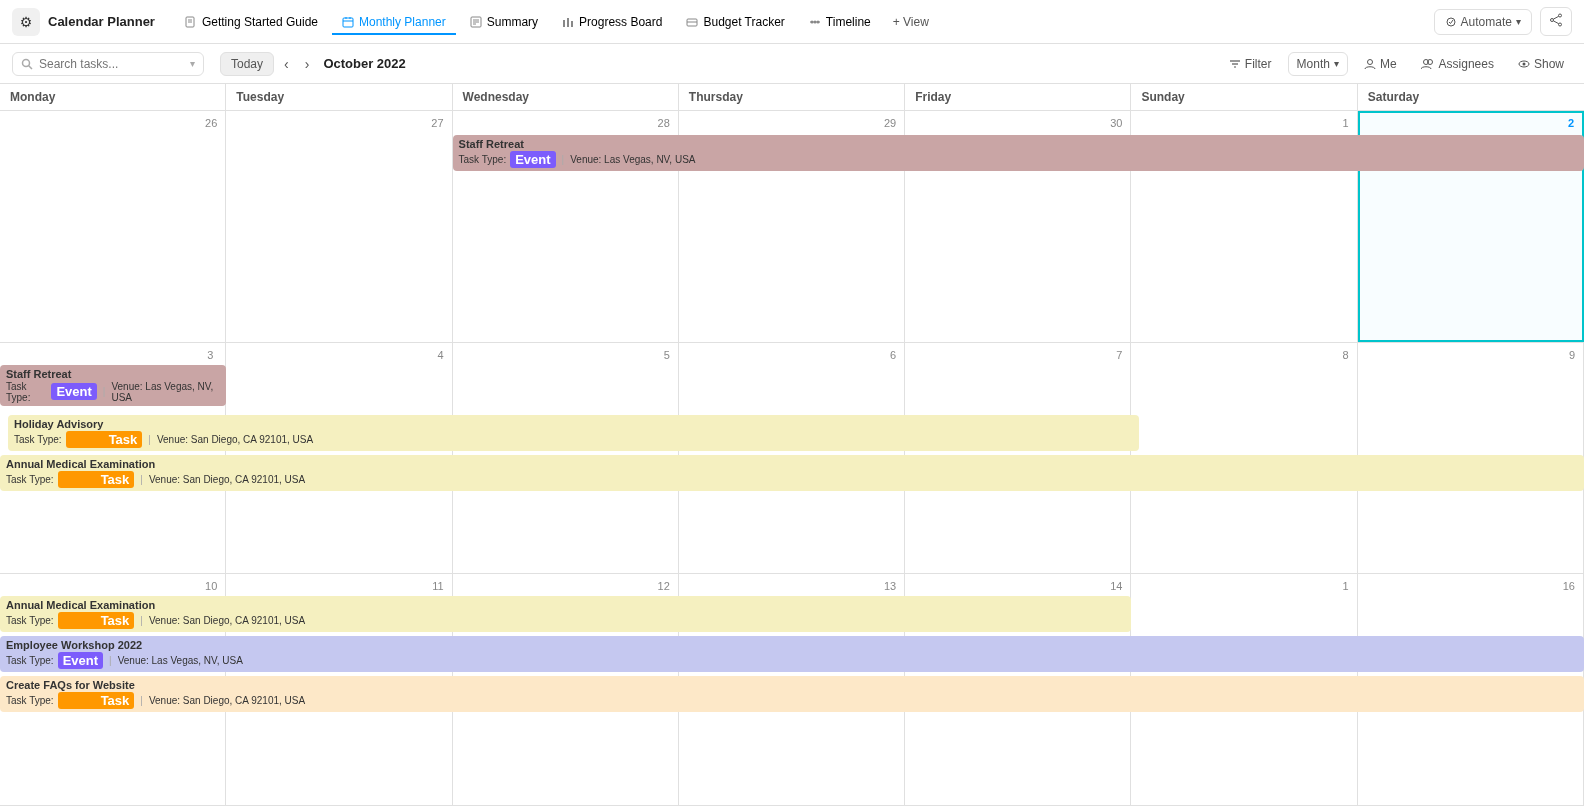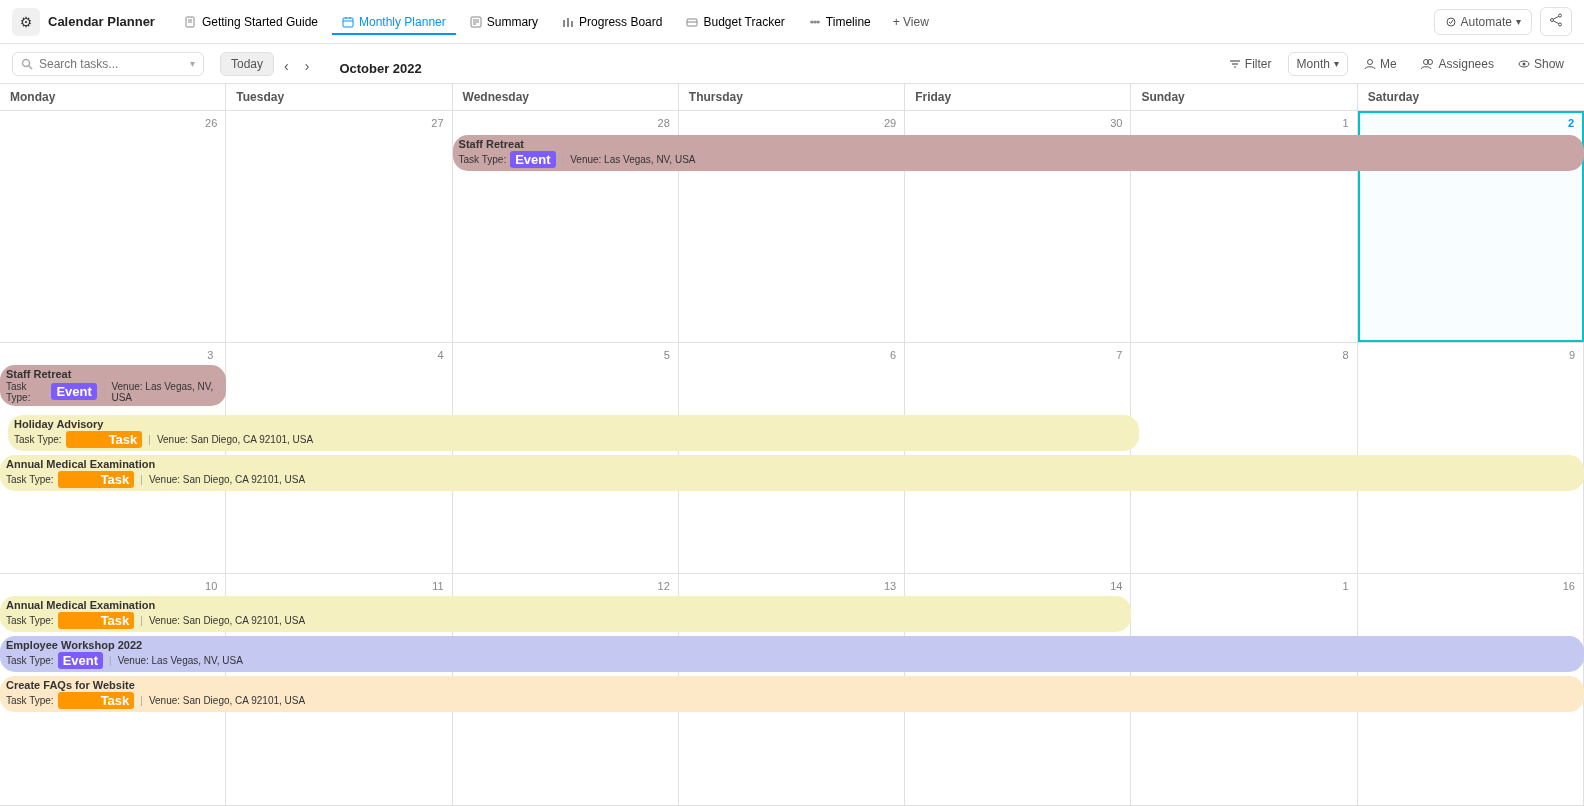--- a/index.html
+++ b/index.html
@@ -26,23 +26,23 @@
     
     .toolbar {
       display: flex; align-items: center; height: 40px; padding: 0 12px; border-bottom: 1px solid #e0e0e0;
       gap: 8px; background: #fff;
     }
     .search-box {
       display: flex; align-items: center; gap: 6px; border: 1px solid #e0e0e0; border-radius: 6px;
       padding: 4px 8px; width: 192px; font-size: 12px; color: #888; background: #fff;
     }
     .search-box input { border: none; outline: none; font-size: 12px; color: #888; width: 130px; background: transparent; }
-    .toolbar-nav { display: flex; align-items: flex-end; gap: 4px; margin-left: 8px; }
+    .toolbar-nav { display: flex; align-items: center; gap: 4px; margin-left: 8px; }
     .nav-arrow { cursor: pointer; padding: 2px 6px; color: #555; font-size: 14px; border-radius: 4px; }
-    .current-month { font-size: 13px; font-weight: 600; color: #222; margin-left: 20px; }
+    .current-month { font-size: 13px; font-weight: 600; color: #222; margin-left: 4px; }
     .today-btn { padding: 4px 10px; border: 1px solid #e0e0e0; border-radius: 6px; font-size: 12px; cursor: pointer; color: #555; }
 
     .toolbar-right { margin-left: auto; display: flex; align-items: center; gap: 8px; }
     .filter-btn, .month-btn, .me-btn, .assignees-btn, .show-btn {
       display: flex; align-items: center; gap: 4px; padding: 4px 8px; font-size: 12px; color: #555; cursor: pointer;
     }
     .month-btn { border: 1px solid #e0e0e0; border-radius: 6px; }
 
     
     .calendar-container { display: flex; flex-direction: column; height: calc(100vh - 84px); overflow: hidden; }
@@ -64,21 +64,21 @@
     .sunday-cell { background: #f8fdff; border: 2px solid #00c4cc; }
     .event-badge {
       border-radius: 3px; padding: 1px 5px; font-size: 13px; font-weight: 700; color: #fff;
     }
     .badge-event { background: #7c5cfc; }
     .badge-task { background: #ff9800; padding-left: 43px; }
 
     
     .calendar-week { position: relative; }
     .overlay-event {
-      position: absolute; border-radius: 15px; padding: 3px 6px; font-size: 11px; pointer-events: all; cursor: pointer;
+      position: absolute; border-radius: 4px; padding: 3px 6px; font-size: 11px; pointer-events: all; cursor: pointer;
     }
     .overlay-event .event-title { font-weight: 600; margin-bottom: 1px; }
     .overlay-event .event-meta { display: flex; align-items: center; gap: 4px; font-size: 10px; }
 
     .color-dusty-rose { background: #c9a5a5; }
     .color-yellow { background: #f5f0c0; }
 
     .pipe { color: #aaa; margin: 0 2px; }
   </style>
 </head>

